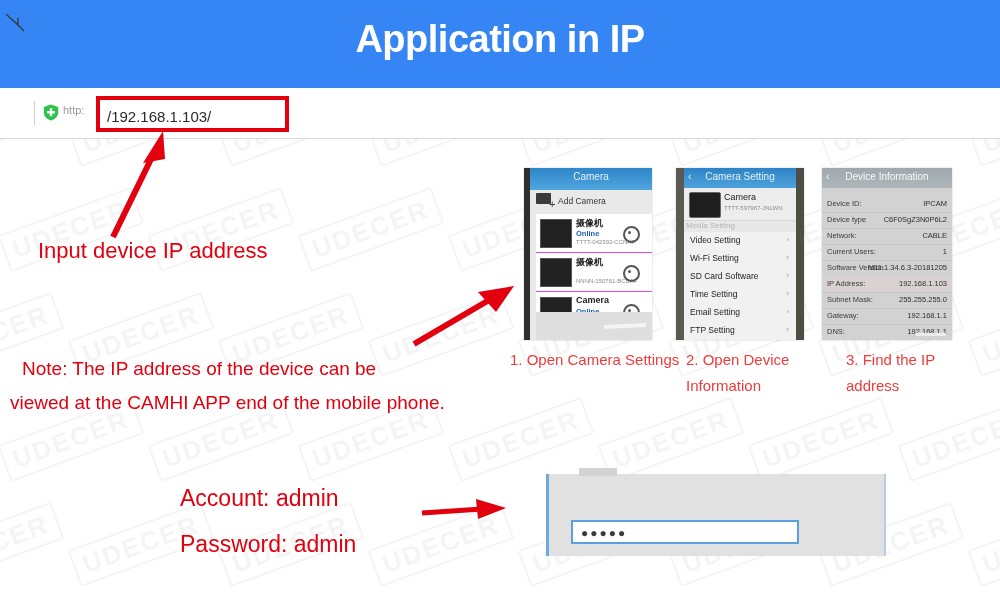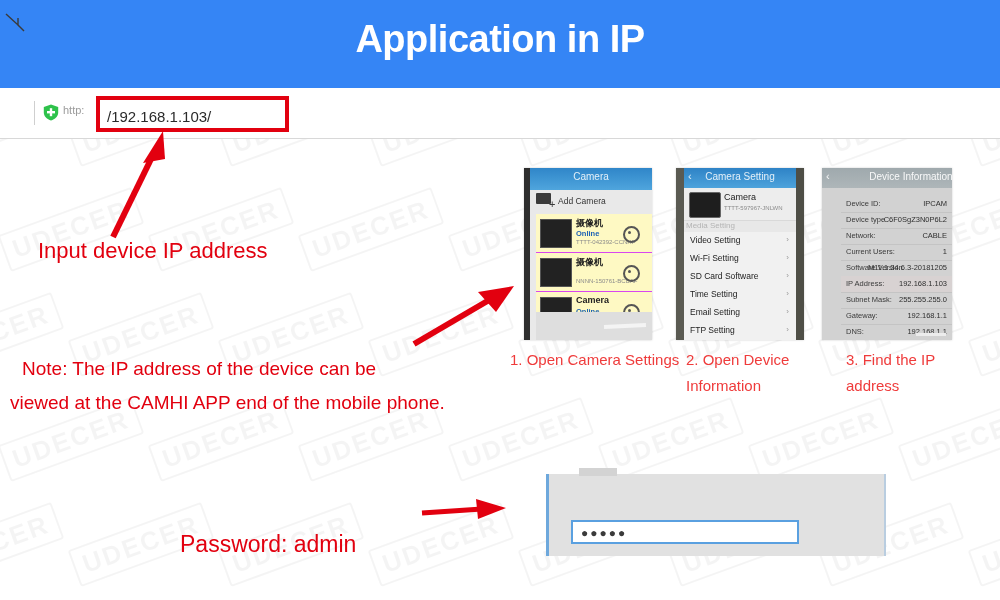--- a/index.html
+++ b/index.html
@@ -101,21 +101,21 @@
   .p1-head-title{position:absolute;left:0;top:3px;width:100%;text-align:center;
     color:rgba(255,255,255,.85);font-size:10px;}
   .p1-body{position:absolute;left:6px;top:22px;right:0;bottom:0;
     background:#e9e9e9;}
   .p1-add{position:absolute;left:6px;top:6px;font-size:8.5px;color:#333;}
   .p1-addicon{position:absolute;left:-22px;top:-3px;width:15px;height:11px;
     background:#3b3b3b;border-radius:1px;}
   .p1-addplus{position:absolute;left:-9px;top:4px;font-size:11px;color:#3b3b3b;
     line-height:8px;}
   .cam-row{position:absolute;left:6px;right:0;height:38px;
-    border-bottom:1px solid #d946ef;background:#fef9c3;}
+    border-bottom:1px solid #d946ef;background:#ffffff;}
   .cam-thumb{position:absolute;left:4px;top:5px;width:30px;height:27px;
     background:#222;border:1px solid #555;}
   .cam-name{position:absolute;left:40px;top:3px;font-size:9px;color:#222;
     font-weight:bold;}
   .cam-status{position:absolute;left:40px;top:15px;font-size:7.5px;
     font-weight:bold;}
   .cam-id{position:absolute;left:40px;top:25px;font-size:6px;color:#8b8b8b;}
   .cam-gear{position:absolute;right:12px;top:12px;width:13px;height:13px;
     border:2px solid #555;border-radius:50%;}
   .cam-gear:after{content:"";position:absolute;left:3px;top:3px;
@@ -149,27 +149,27 @@
   .set-row{position:absolute;left:0;right:0;height:17.5px;
     background:#f1f1f1;border-bottom:1px solid #dcdcdc;}
   .set-label{position:absolute;left:6px;top:3px;font-size:8.5px;color:#1c1c1c;}
   .set-chev{position:absolute;right:7px;top:3px;font-size:8px;color:#9a9a9a;}
 
   
   #phone3{left:822px;top:168px;width:130px;height:172px;}
   .p3-head{position:absolute;left:0;top:0;right:0;height:20px;
     background:linear-gradient(#9fa9ad,#aeb6b9);}
   .p3-head-title{position:absolute;left:0;top:3px;width:100%;text-align:center;
-    color:rgba(255,255,255,.92);font-size:10px;margin-left:24px;}
+    color:rgba(255,255,255,.92);font-size:10px;}
   .p3-back{position:absolute;left:4px;top:2px;color:rgba(255,255,255,.9);
     font-size:11px;}
   .p3-body{position:absolute;left:0;top:20px;right:0;bottom:0;
     background:#d2d2d2;}
   .inf-row{position:absolute;left:0;right:0;height:16px;
-    border-bottom:1px solid #c4c4c4;margin-left:19px;}
+    border-bottom:1px solid #c4c4c4;}
   .inf-row.hl{background:#d8d2d2;}
   .inf-k{position:absolute;left:5px;top:3px;font-size:7.5px;color:#3a3a3a;}
   .inf-v{position:absolute;right:5px;top:3px;font-size:7.5px;color:#2e2e2e;}
   .p3-homebar{position:absolute;right:6px;bottom:4px;width:30px;height:3px;
     background:#ececec;}
 
   
   .login-panel{
     position:absolute;left:546px;top:474px;width:340px;height:82px;
     background:#e1e1e1;border-left:3px solid #6ea8dc;border-right:2px solid #b9cde0;
@@ -273,20 +273,21 @@
   </svg>
 
   <svg class="arrow-svg a-right" width="90" height="34" viewBox="0 0 90 34">
     <path d="M2 18 L62 14" stroke="#e2000f" stroke-width="5" fill="none"></path>
     <path d="M86 13 L56 4 L58 24 Z" fill="#e2000f"></path>
   </svg>
 
   <div class="red-text t-input-ip">Input device IP address</div>
   <div class="red-text t-note1">Note: The IP address of the device can be</div>
   <div class="red-text t-note2">viewed at the CAMHI APP end of the mobile phone.</div>
+  <div class="red-text t-account">Account: admin</div>
   <div class="red-text t-password">Password: admin</div>
 
   <div class="cap cap1">1. Open Camera Settings</div>
   <div class="cap cap2">2. Open Device Information</div>
   <div class="cap cap3">3. Find the IP address</div>
 
   <div class="phone" id="phone1">
     <div class="phone-inner">
       <div class="p1-bezel-l"></div>
       <div class="p1-head">

